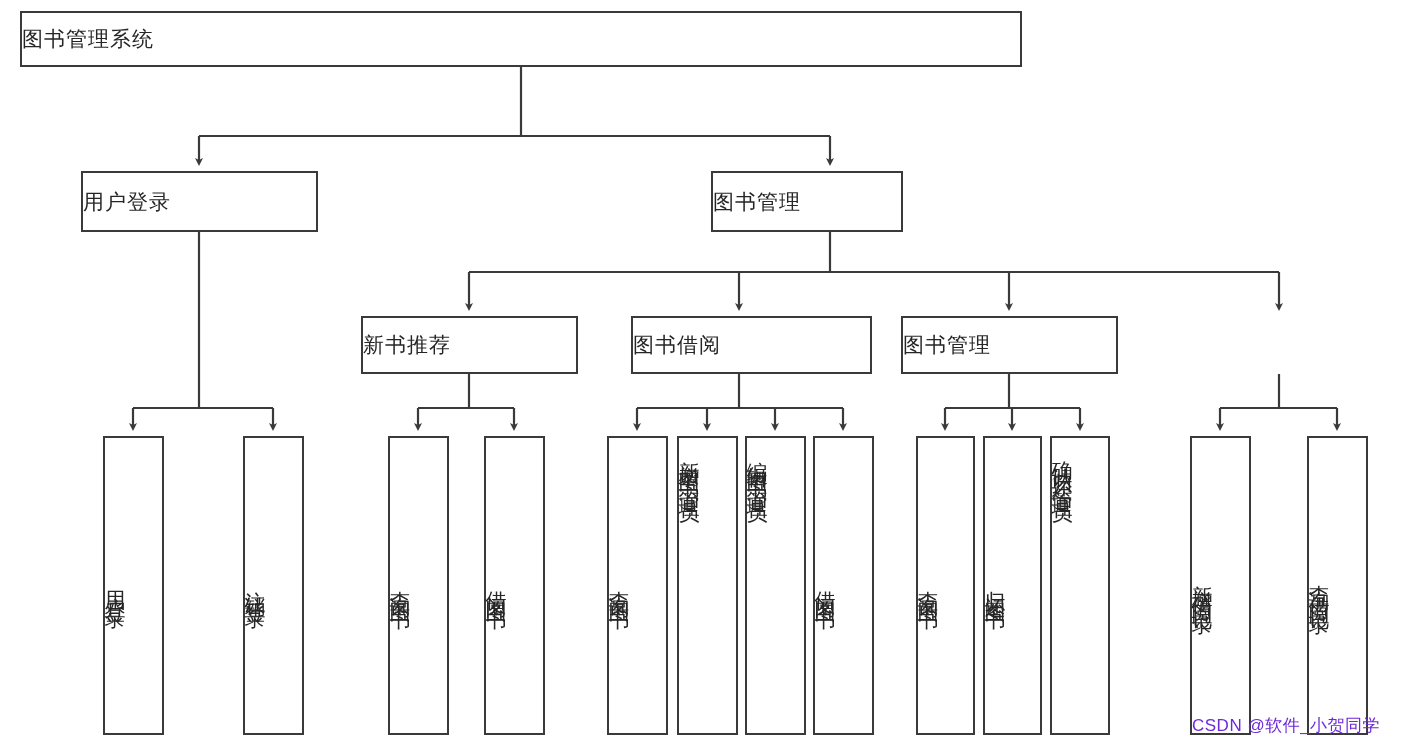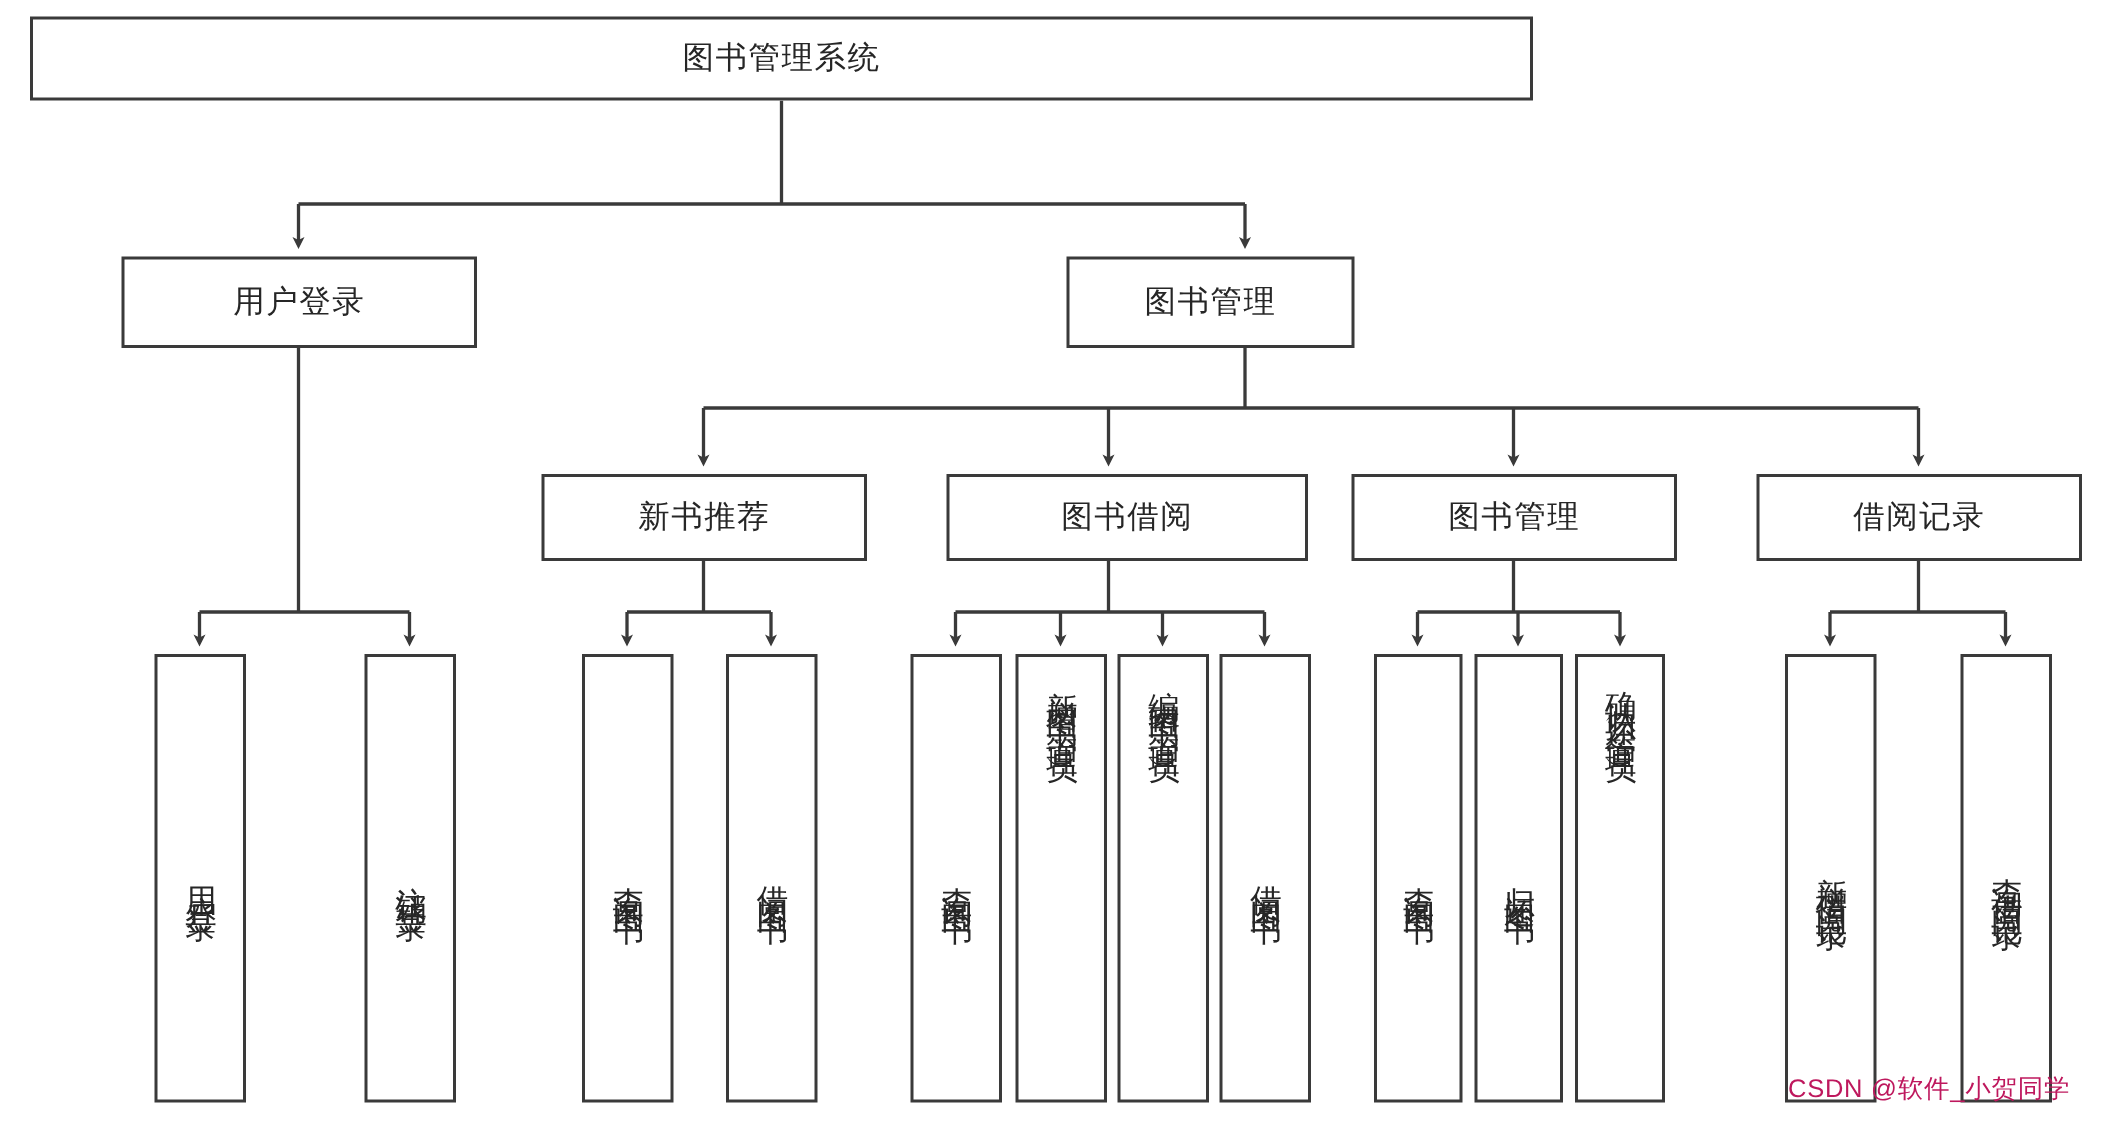--- a/index.html
+++ b/index.html
@@ -26,21 +26,20 @@
     width: 1405px;
     height: 747px;
   }
   .node-box {
     position: absolute;
     box-sizing: border-box;
     border: 2px solid #3a3a3a;
     background: #ffffff;
     display: flex;
     align-items: center;
-    justify-content: center;
     color: #1f1f1f;
   }
   .node-label {
     font-size: 21px;
     line-height: 1.2;
     letter-spacing: 1px;
     white-space: nowrap;
     color: #262626;
   }
   .leaf-box .node-label {
@@ -57,21 +56,21 @@
   }
   .leaf-box.center-v {
     align-items: center;
     padding-top: 0;
   }
   .watermark {
     position: absolute;
     left: 1192px;
     top: 714px;
     font-size: 17px;
-    color: #be185d;
+    color: #6d28d9;
     letter-spacing: 0.5px;
     white-space: nowrap;
     font-family: "Liberation Sans", "DejaVu Sans", sans-serif;
   }
 </style>
 </head>
 <body>
 
 <div id="diagram-root">
 
@@ -139,23 +138,20 @@
 
   <div class="node-box" style="left:361px; top:316px; width:217px; height:58px;">
     <span class="node-label">新书推荐</span>
   </div>
   <div class="node-box" style="left:631px; top:316px; width:241px; height:58px;">
     <span class="node-label">图书借阅</span>
   </div>
   <div class="node-box" style="left:901px; top:316px; width:217px; height:58px;">
     <span class="node-label">图书管理</span>
   </div>
-  <div class="node-box" style="left:1171px; top:316px; width:217px; height:58px;">
-    <span class="node-label">借阅记录</span>
-  </div>
 
   <div class="node-box leaf-box center-v" style="left:103px; top:436px; width:61px; height:299px;">
     <span class="node-label">用户登录</span>
   </div>
   <div class="node-box leaf-box center-v" style="left:243px; top:436px; width:61px; height:299px;">
     <span class="node-label">注销登录</span>
   </div>
 
   <div class="node-box leaf-box center-v" style="left:388px; top:436px; width:61px; height:299px;">
     <span class="node-label">查询图书</span>

